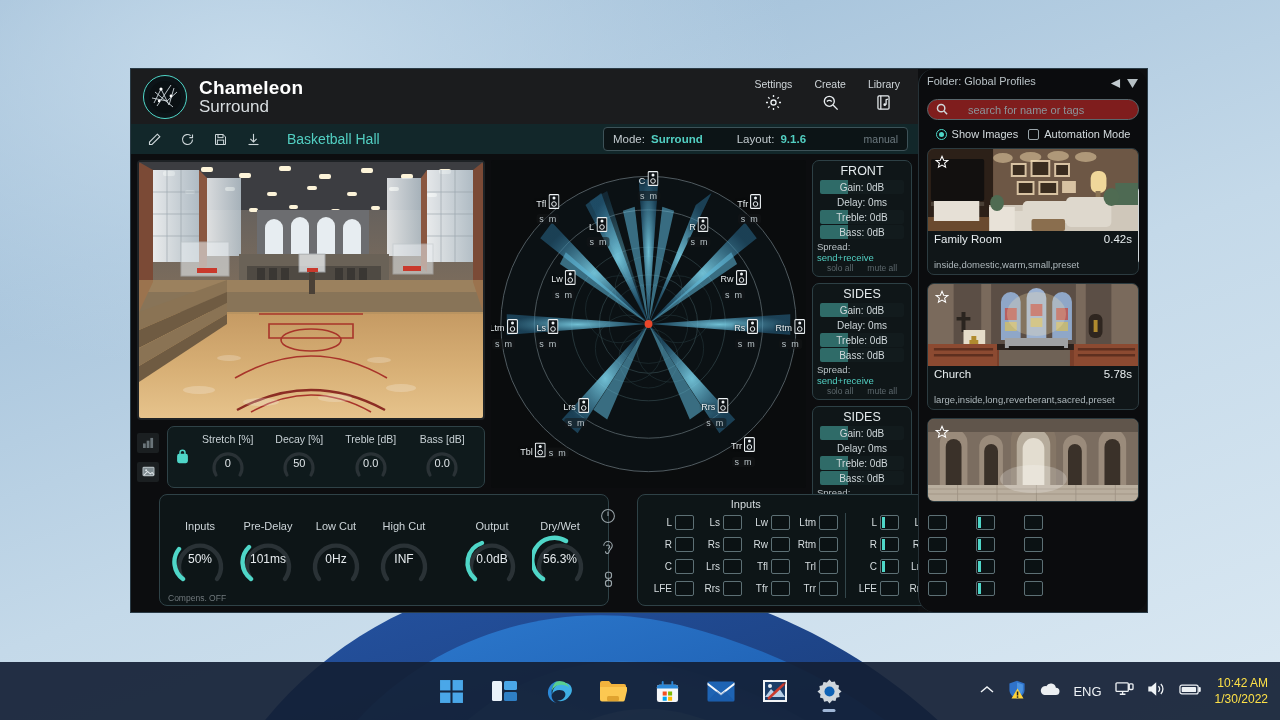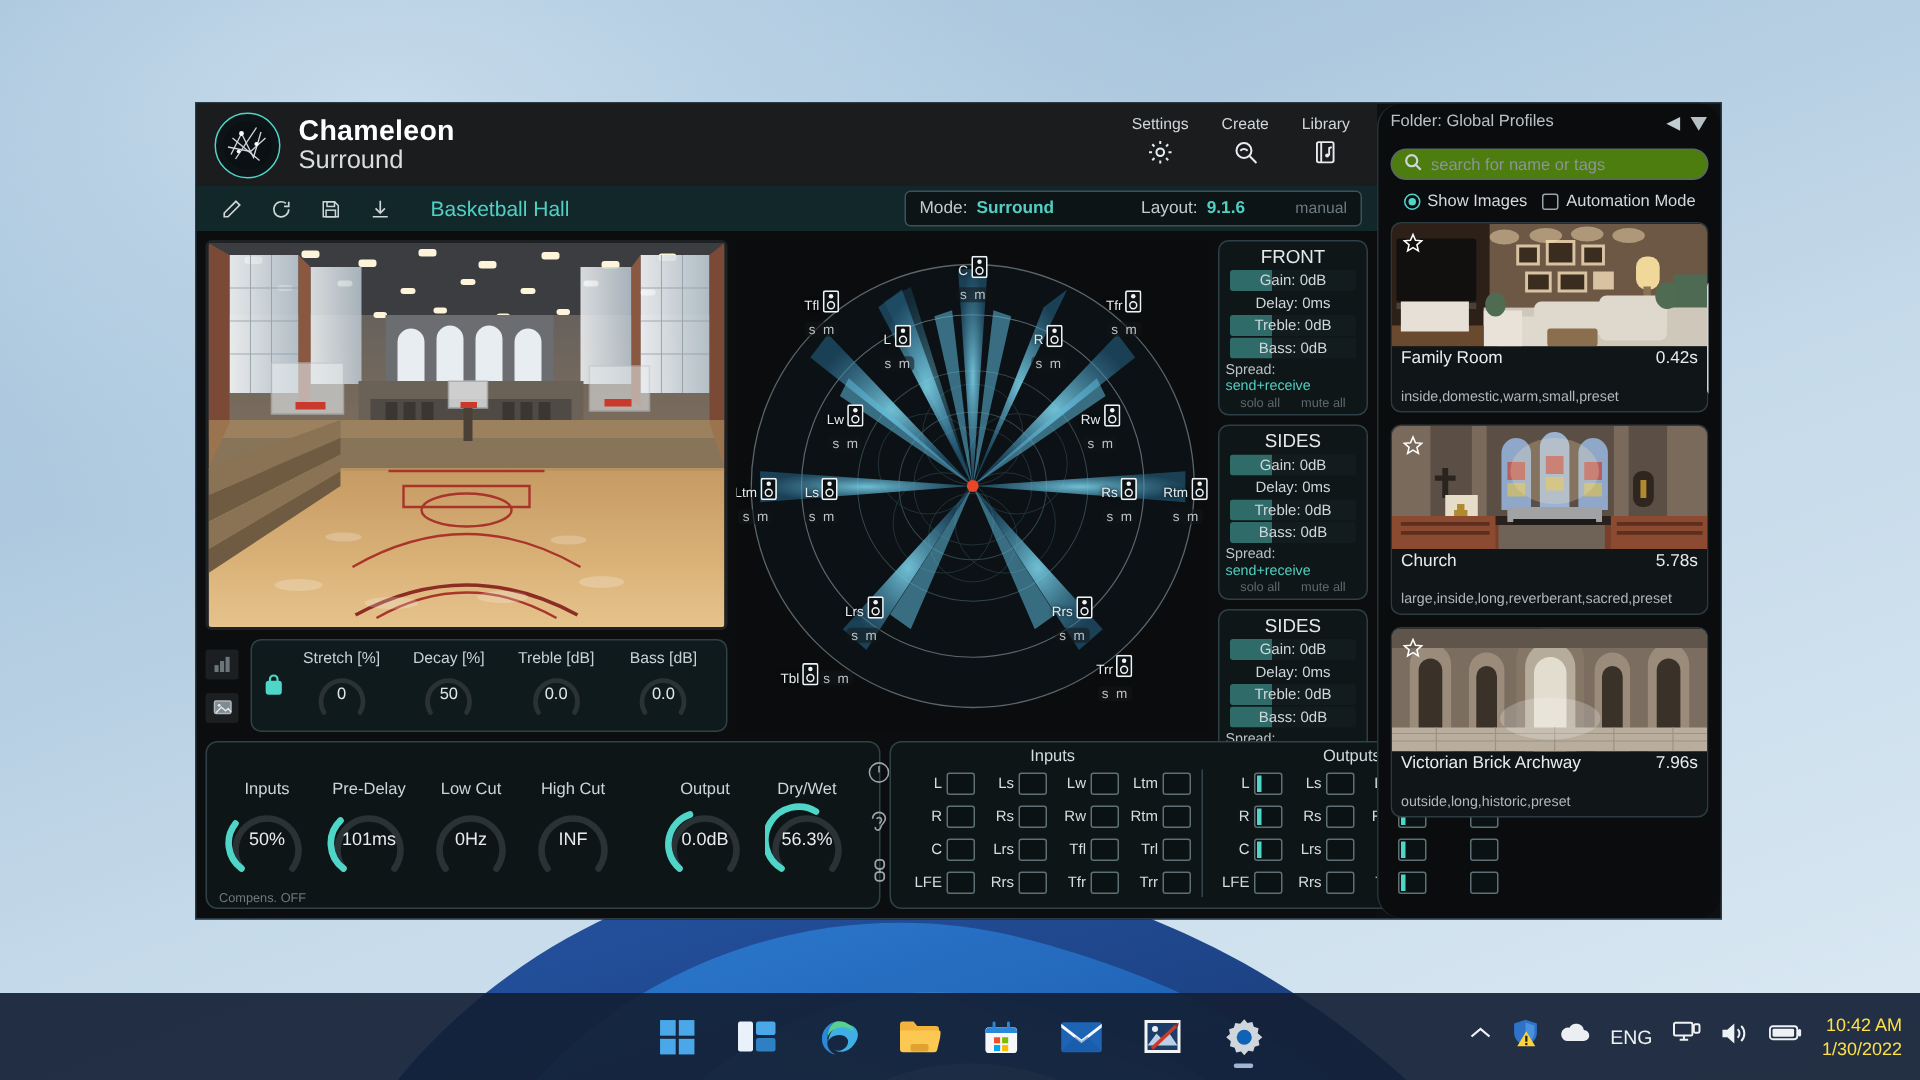--- a/index.html
+++ b/index.html
@@ -110,21 +110,21 @@
   .zrow .fill { position:absolute; left:0; top:0; bottom:0; width:33%; background:#2f6b68; }
   .zrow span { position:relative; z-index:2; }
   .zspread { font-size:9.5px; color:#b9c2c6; margin-top:1px; }
   .zspread b { color:#52cfc2; font-weight:400; }
   .zfoot { display:flex; gap:14px; margin-top:auto; font-size:8.5px; color:#5d686d; padding-bottom:1px; }
 
   
   .bottom { display:flex; gap:6px; padding:0 6px 6px; flex:0 0 118px; background:#0c0d0f; }
   .bot-panel {
     border:1px solid #2f4247; border-radius:8px; background:#0d1517;
-    display:flex; align-items:stretch;
+    display:flex; align-items:stretch;margin-left:22px;
   }
   .bot-left { width:450px; }
   .bigknobs { display:flex; align-items:center; padding:4px 6px 0; position:relative; }
   .bk { width:68px; display:flex; flex-direction:column; align-items:center; gap:1px; }
   .bk .bl { font-size:11px; color:#cdd5d9; }
   .bk-ring { position:relative; width:56px; height:52px; display:flex; align-items:center; justify-content:center; }
   .bk-ring .bv { font-size:12px; color:#e6ebee; position:relative; z-index:3; }
   .compens { position:absolute; left:8px; bottom:2px; font-size:8.5px; color:#71797d; }
   .vdiv { width:1px; background:#2a3c41; margin:8px 4px; }
   .bot-icons { width:30px; display:flex; flex-direction:column; align-items:center; justify-content:center; gap:11px; padding-right:2px; }
@@ -149,21 +149,21 @@
   
   .browser {
     width:231px; background:#0b0c0e; border-left:1px solid #263238;
     display:flex; flex-direction:column; padding:6px 8px 0;border-radius:16px;
   }
   .br-top { display:flex; align-items:flex-start; }
   .br-folder { font-size:11px; color:#b9c2c6; }
   .br-arrows { margin-left:auto; display:flex; gap:4px; }
   .search {
     margin-top:6px; height:21px; border:1px solid #59676c; border-radius:11px;
-    background:#4d7c0f; display:flex; align-items:center; padding:0 8px; gap:6px;
+    background:#7f1d1d; display:flex; align-items:center; padding:0 8px; gap:20px;
   }
   .search input {
     flex:1; background:transparent; border:none; outline:none;
     color:#c9d1d4; font-size:11px; font-family:"Liberation Sans", sans-serif;
   }
   .search input::placeholder { color:#8b949a; }
   .br-count { display:flex; align-items:center; margin-top:9px; }
   .br-count .cnt { font-size:12px; color:#e5eaec; font-weight:bold; }
   .br-viewicons { margin-left:auto; display:flex; gap:9px; align-items:center; }
   .br-opts { display:flex; align-items:center; gap:10px; margin-top:8px; justify-content:center; font-size:11px; color:#d3dadd; }
@@ -318,21 +318,21 @@
           <svg width="15" height="15" viewBox="0 0 24 24" fill="none" stroke="#cdd6d9" stroke-width="1.8">
             <path d="M12 3v12"></path>
               <path d="M7 11l5 5 5-5"></path>
               <path d="M4 20h16"></path>
           </svg>
         </div>
         <div class="preset-name">Basketball Hall</div>
         <div class="mode-box">
           <span class="k">Mode:</span>
           <span class="v">Surround</span>
-          <span class="k" style="margin-left:52px">Layout:</span>
+          <span class="k" style="margin-left:28px">Layout:</span>
           <span class="v">9.1.6</span>
           <span class="manual">manual</span>
         </div>
       </div>
 
       <div class="middle">
 
         <div class="col-left">
           <div class="img-preview">
             <svg width="100%" height="100%" viewBox="0 0 344 256" preserveAspectRatio="none">
@@ -1292,27 +1292,20 @@
               <path d="M96 82 V30 a11 11 0 0 1 22 0 V82 Z" fill="#e3ddd0"></path>
               <rect x="0" y="0" width="213" height="13" fill="#60554b"></rect>
               <rect x="0" y="66" width="213" height="16" fill="#b9ae9e"></rect>
               <g stroke="#9d9182" stroke-width="0.8">
                 <path d="M0 70 H213M0 75 H213M30 66 V82M70 66 V82M110 66 V82M150 66 V82M190 66 V82"></path>
               </g>
               <g fill="#ffffff" opacity="0.22">
                 <ellipse cx="107" cy="60" rx="34" ry="14"></ellipse>
               </g>
             </svg>
-          </div>
-          <div class="card-meta">
-            <div class="card-title">
-              <span class="t">Victorian Brick Archway</span>
-              <span class="d">7.96s</span>
-            </div>
-            <div class="card-tags">outside,long,historic,preset</div>
           </div>
         </div>
         <div class="scrollbar"></div>
       </div>
     </div>
   </div>
 </div>
 
 <div class="taskbar">
   <div class="tb-center">

